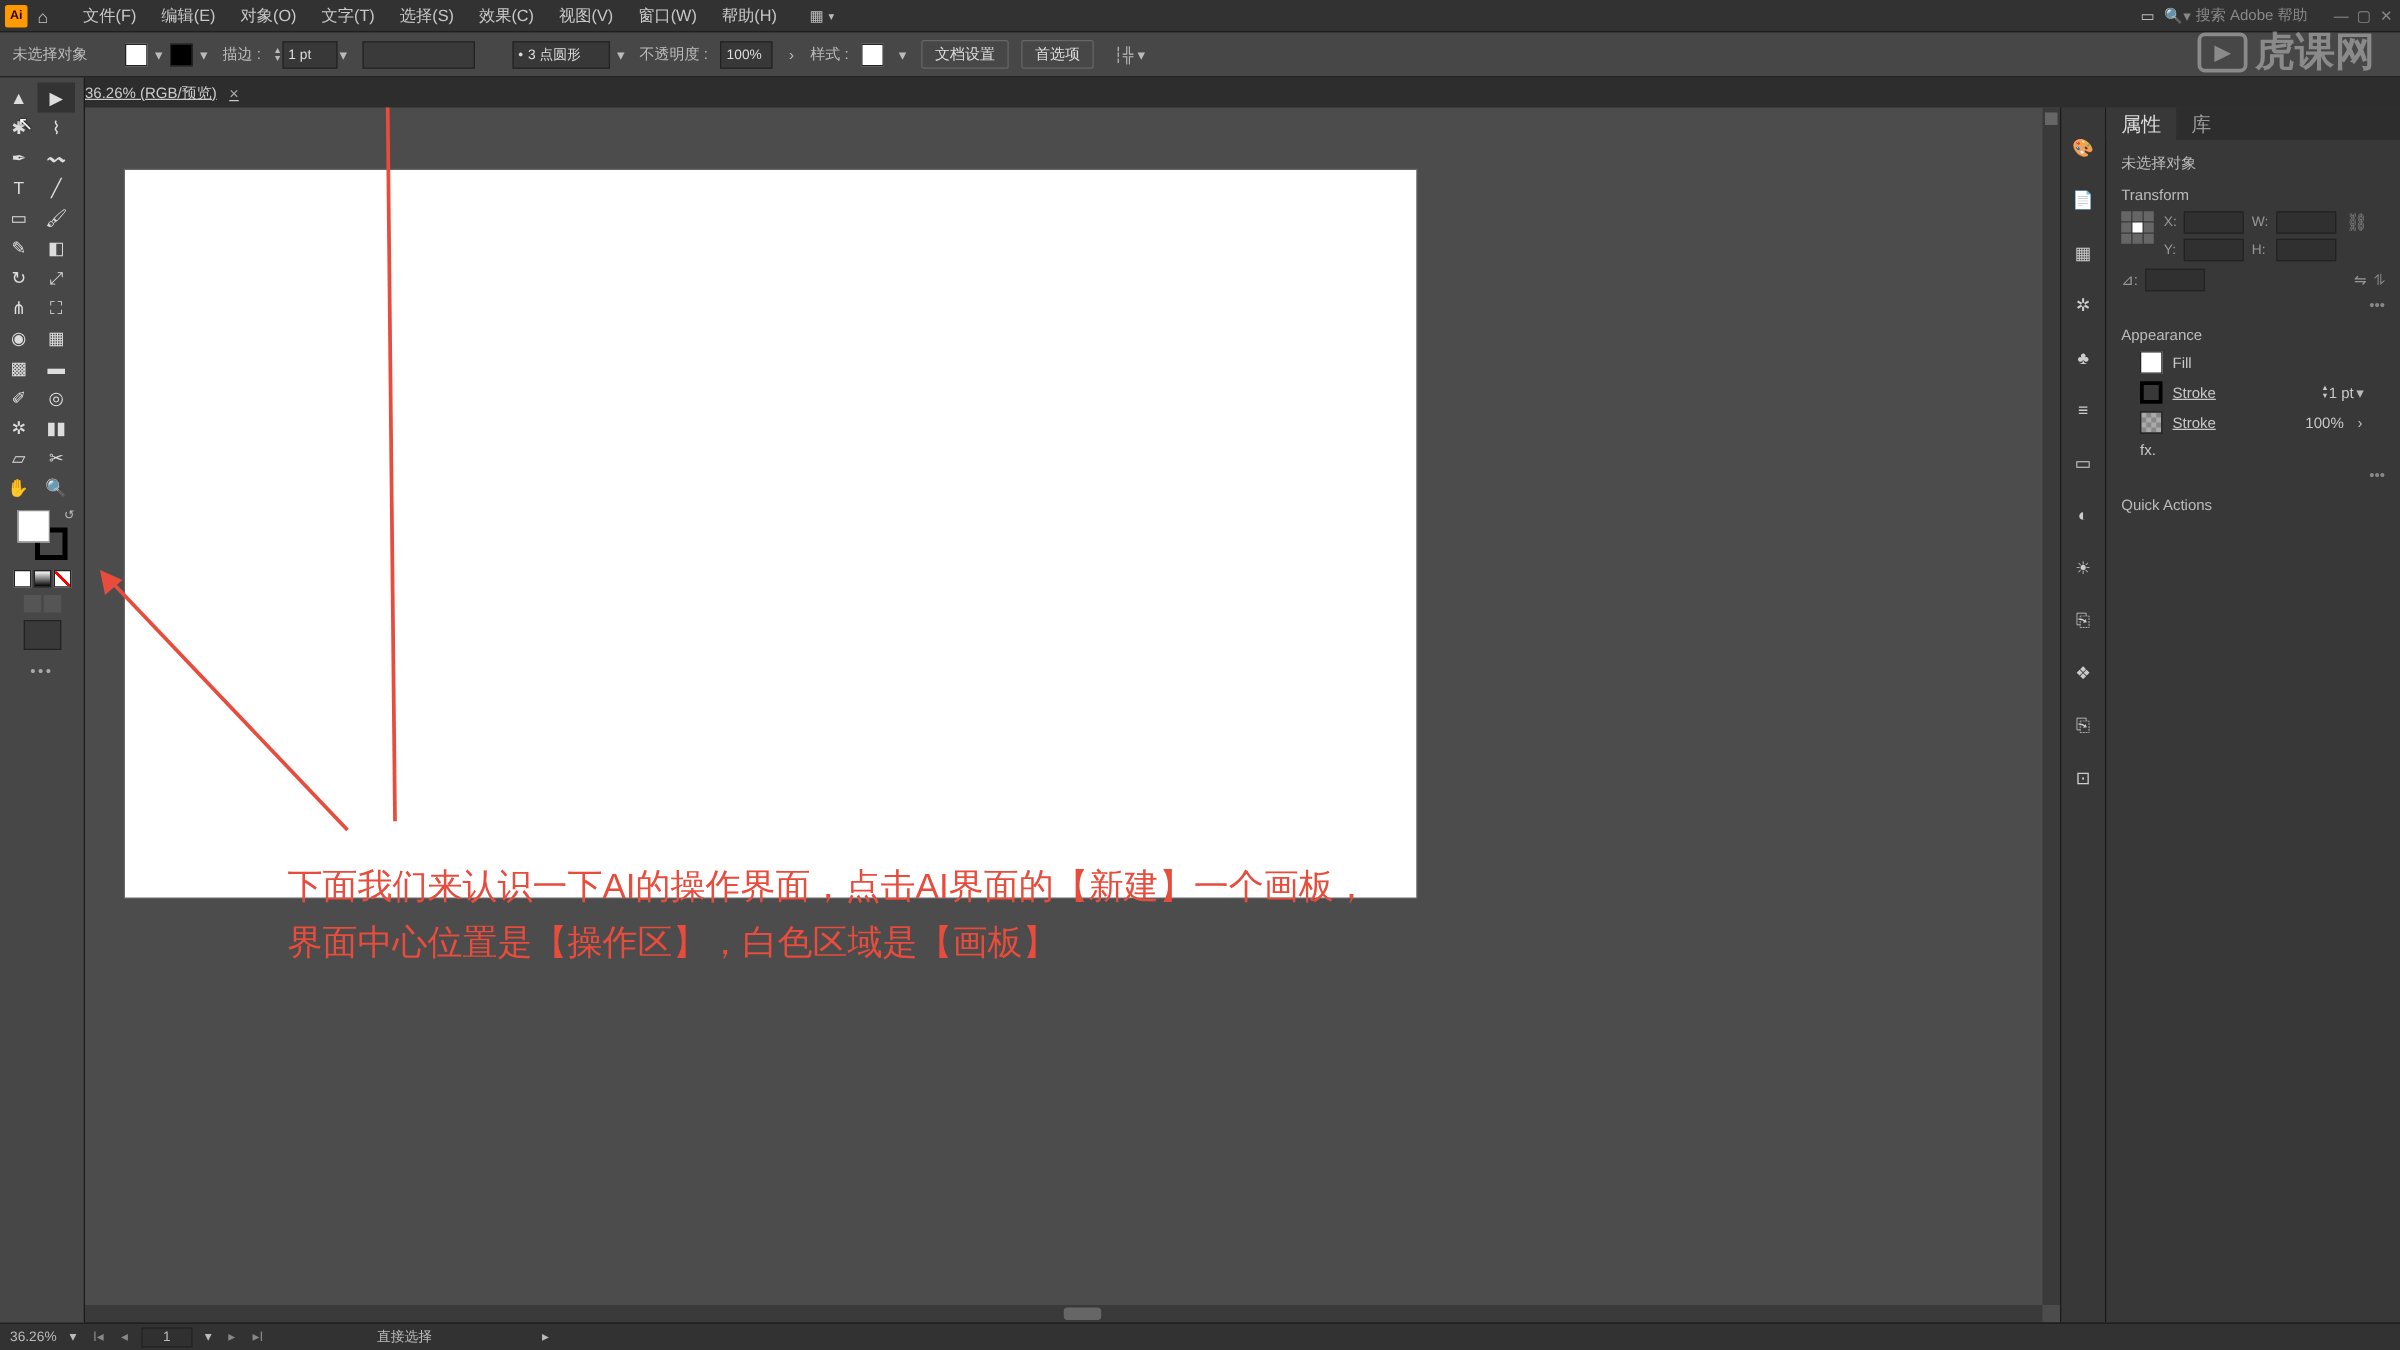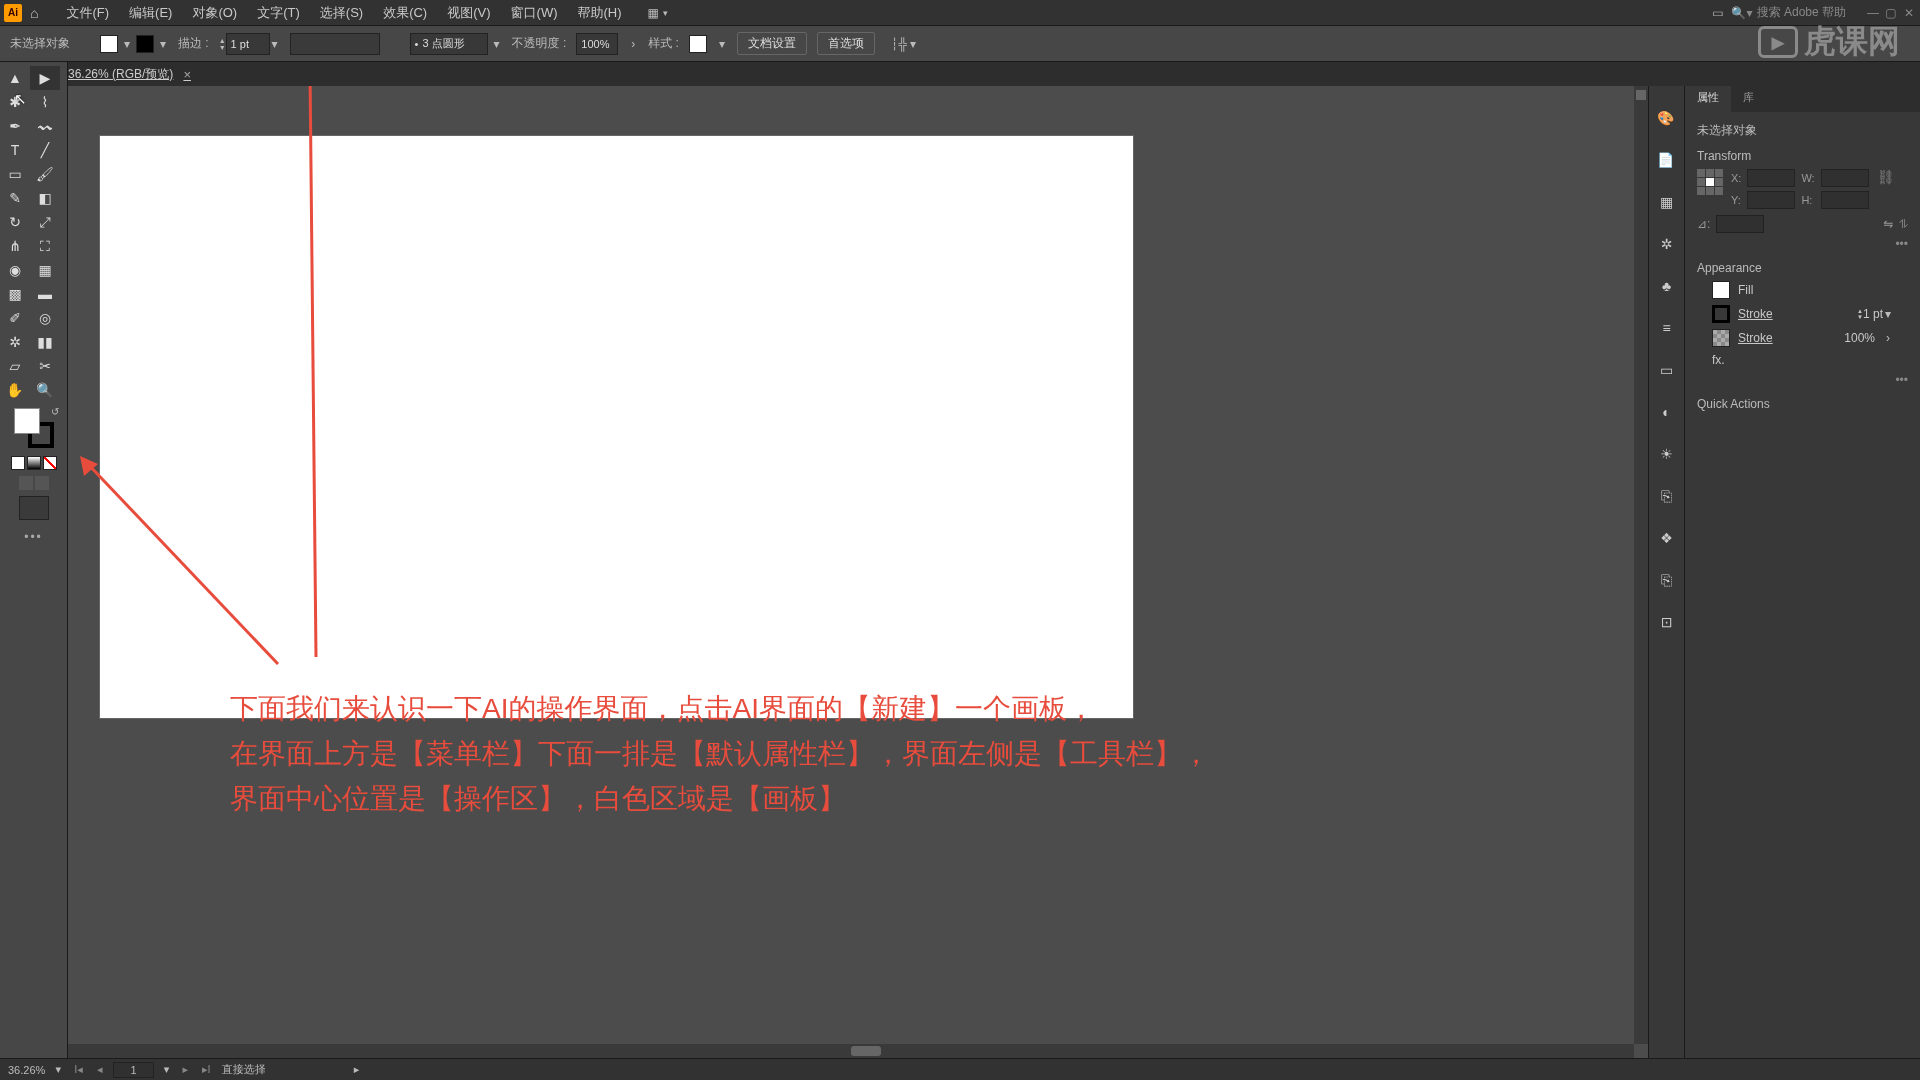--- a/index.html
+++ b/index.html
@@ -44,21 +44,21 @@
 .dots { text-align: center; color: #aaa; margin-top: 4px; letter-spacing: 2px; }
 
 .canvas-area { flex: 1; background: #4c4c4c; position: relative; margin-left: 68px; overflow: hidden; }
 .artboard { position: absolute; background: #fff; top: 50px; left: 32px; width: 1033px; height: 582px; box-shadow: 0 0 0 1px #666; }
 
 .rightdock { width: 36px; background: #383838; display: flex; flex-direction: column; align-items: center; padding-top: 20px; gap: 18px; border-left: 1px solid #1a1a1a; }
 .rightdock .ricon { width: 24px; height: 24px; display: flex; align-items: center; justify-content: center; color: #ccc; font-size: 14px; }
 
 .panel { width: 236px; background: #383838; border-left: 1px solid #1a1a1a; display: flex; flex-direction: column; }
 .panel-tabs { display: flex; background: #2d2d2d; height: 26px; }
-.panel-tab { padding: 4px 12px; color: #999; font-size: 11px; }
+.panel-tab { padding: 4px 12px; color: #999; font-size: 16px; }
 .panel-tab.active { background: #383838; color: #ddd; }
 .panel-body { padding: 10px 12px; flex: 1; }
 .panel-body .hdr { color: #bbb; font-size: 12px; margin: 10px 0 6px; }
 .tf-grid { display: grid; grid-template-columns: auto 1fr auto 1fr; gap: 4px 6px; align-items: center; font-size: 11px; color: #999; }
 .tf-grid input { width: 48px; background: #303030; border: 1px solid #222; color: #777; height: 18px; font-size: 11px; padding: 0 3px; }
 .approw { display: flex; align-items: center; gap: 8px; margin: 6px 15px; font-size: 12px; }
 
 .statusbar { height: 22px; background: #323232; display: flex; align-items: center; padding: 0 8px; gap: 8px; font-size: 11px; color: #bbb; border-top: 1px solid #1a1a1a; position: absolute; bottom: 0; left: 0; right: 0; }
 .statusbar .navbtn { color: #888; padding: 0 3px; }
 
@@ -238,21 +238,20 @@
 
     <svg class="arrow" style="top:-62px;left:0;width:100%;height:760px">
       <line x1="242" y1="46" x2="248" y2="633" stroke="#e74c3c" stroke-width="3"></line>
       <polygon points="242,40 236,58 248,58" fill="#e74c3c"></polygon>
       <line x1="18" y1="438" x2="210" y2="640" stroke="#e74c3c" stroke-width="3"></line>
       <polygon points="12,432 16,452 30,440" fill="#e74c3c"></polygon>
     </svg>
 
     <div class="annotation" style="top:601px;left:162px">
       <div>下面我们来认识一下AI的操作界面，点击AI界面的【新建】一个画板，</div>
-      <div>在界面上方是【菜单栏】下面一排是【默认属性栏】，界面左侧是【工具栏】，</div>
       <div>界面中心位置是【操作区】，白色区域是【画板】</div>
     </div>
   </div>
 
   <div class="rightdock">
     <div class="ricon">🎨</div>
     <div class="ricon">📄</div>
     <div class="ricon">▦</div>
     <div class="ricon">✲</div>
     <div class="ricon">♣</div>
@@ -341,21 +340,21 @@
 
 <div class="statusbar">
   <span>36.26%</span>
     <span class="dd">▾</span>
   <span class="navbtn">I◂</span>
   <span class="navbtn">◂</span>
   <span style="background:#303030;padding:1px 16px;border:1px solid #222">1</span>
     <span class="dd">▾</span>
   <span class="navbtn">▸</span>
   <span class="navbtn">▸I</span>
-  <span style="">直接选择</span>
+  <span style="margin-left:80px">直接选择</span>
   <span style="margin-left:80px">▸</span>
 </div>
 
 <div class="cursor">↖</div>
 
 <div class="watermark">
   <span class="wicon">▶</span>
     <span>虎课网</span>
 </div>
 

